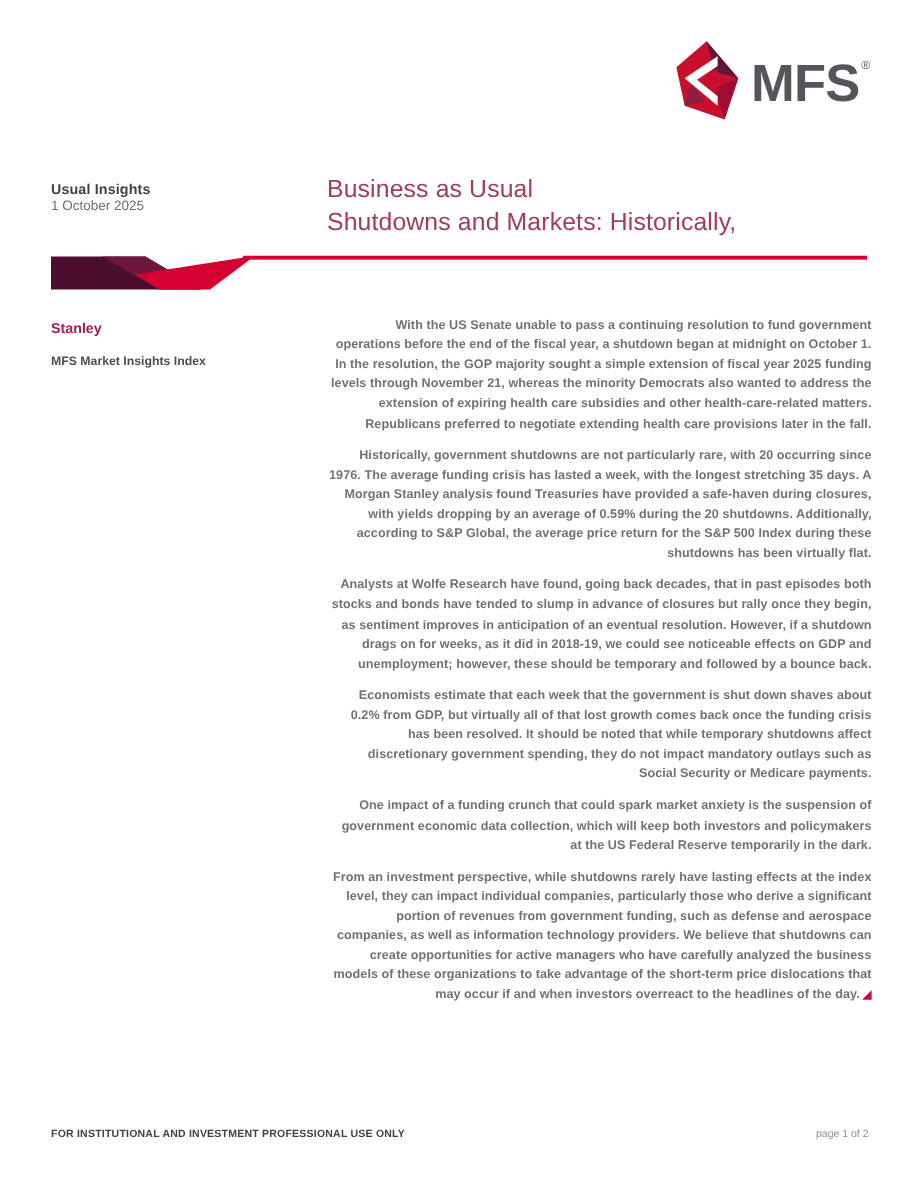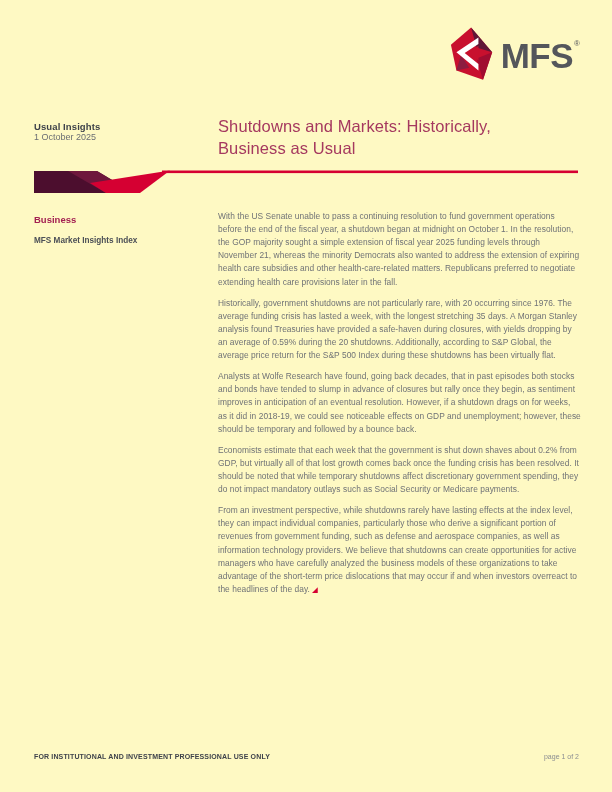--- a/index.html
+++ b/index.html
@@ -1,21 +1,21 @@
 <!DOCTYPE html>
 <html><head>
 <meta charset="utf-8">
 <style>
   * { margin: 0; padding: 0; box-sizing: border-box; }
   html, body { background: #e8e8e8; }
   .page {
     position: relative;
     width: 612px; height: 792px;
     margin: 0 auto;
-    background: #fef9c3;
+    background: #ffffff;
     font-family: "Liberation Sans", sans-serif;
     overflow: hidden;
   }
   
   .logo {
     position: absolute; top: 27px; right: 33px;
     display: flex; align-items: center; gap: 7px;
   }
   .logo-mark { width: 44px; height: 54px; display: block; }
   .logo-text {
@@ -38,21 +38,21 @@
   
   .ribbon { position: absolute; left: 34px; top: 170px; width: 544px; height: 24px; }
   
   .authors { position: absolute; left: 34px; top: 214px; width: 160px; }
   .authors-heading { font-size: 9.5px; font-weight: 700; color: #A32052; }
   .authors-team { font-size: 8.2px; font-weight: 700; color: #4B4F56; margin-top: 10px; line-height: 1.4; }
   
   .article {
     position: absolute; left: 218px; top: 210px; width: 363px;
     font-size: 8.4px; line-height: 1.56; color: #6F7276;
-    font-weight: 400; letter-spacing: 0.05px;
+    font-weight: 700; letter-spacing: 0.05px; text-align: right;
   }
   .article p { margin: 0 0 8px 0; }
   .end-marker { color: #D50032; font-size: 7.5px; margin-left: 2px; }
   
   .footer {
     position: absolute; left: 34px; right: 33px; top: 753px;
     display: flex; justify-content: space-between; align-items: baseline;
   }
   .footer-disclaimer {
     font-size: 7px; font-weight: 700; color: #3E424A; letter-spacing: 0.15px;
@@ -77,41 +77,42 @@
       <span class="logo-text">MFS</span><span class="logo-reg">®</span>
     </div>
   </div>
 
   <div class="pub-block">
     <div class="pub-name">Usual Insights</div>
     <div class="pub-date">1 October 2025</div>
   </div>
 
   <h1 class="doc-title">
+    <div>Business as Usual</div>
     <div>Shutdowns and Markets: Historically,</div>
-    <div>Business as Usual</div>
   </h1>
 
   <svg class="ribbon" viewBox="0 0 544 24" xmlns="http://www.w3.org/2000/svg" preserveAspectRatio="none">
     <polygon points="0,1 63,1 100,23 0,23" fill="#4C0E2E"></polygon>
     <polygon points="34,1 63,1 100,23 72,23" fill="#6E173C"></polygon>
     <rect x="128" y="0.5" width="416" height="2.6" fill="#D50032"></rect>
     <polygon points="56,13 136,0.5 106,23 72,23" fill="#D50032"></polygon>
   </svg>
 
   <div class="authors">
-    <div class="authors-heading">Business</div>
+    <div class="authors-heading">Stanley</div>
     <div class="authors-team">MFS Market Insights Index</div>
   </div>
 
   <div class="article">
     <p>With the US Senate unable to pass a continuing resolution to fund government operations before the end of the fiscal year, a shutdown began at midnight on October 1. In the resolution, the GOP majority sought a simple extension of fiscal year 2025 funding levels through November 21, whereas the minority Democrats also wanted to address the extension of expiring health care subsidies and other health-care-related matters. Republicans preferred to negotiate extending health care provisions later in the fall.</p>
     <p>Historically, government shutdowns are not particularly rare, with 20 occurring since 1976. The average funding crisis has lasted a week, with the longest stretching 35 days. A Morgan Stanley analysis found Treasuries have provided a safe-haven during closures, with yields dropping by an average of 0.59% during the 20 shutdowns. Additionally, according to S&amp;P Global, the average price return for the S&amp;P 500 Index during these shutdowns has been virtually flat.</p>
     <p>Analysts at Wolfe Research have found, going back decades, that in past episodes both stocks and bonds have tended to slump in advance of closures but rally once they begin, as sentiment improves in anticipation of an eventual resolution. However, if a shutdown drags on for weeks, as it did in 2018-19, we could see noticeable effects on GDP and unemployment; however, these should be temporary and followed by a bounce back.</p>
     <p>Economists estimate that each week that the government is shut down shaves about 0.2% from GDP, but virtually all of that lost growth comes back once the funding crisis has been resolved. It should be noted that while temporary shutdowns affect discretionary government spending, they do not impact mandatory outlays such as Social Security or Medicare payments.</p>
+    <p>One impact of a funding crunch that could spark market anxiety is the suspension of government economic data collection, which will keep both investors and policymakers at the US Federal Reserve temporarily in the dark.</p>
     <p><span>From an investment perspective, while shutdowns rarely have lasting effects at the index level, they can impact individual companies, particularly those who derive a significant portion of revenues from government funding, such as defense and aerospace companies, as well as information technology providers. We believe that shutdowns can create opportunities for active managers who have carefully analyzed the business models of these organizations to take advantage of the short-term price dislocations that may occur if and when investors overreact to the headlines of the day.</span><span class="end-marker">◢</span></p>
   </div>
 
   <div class="footer">
     <div class="footer-disclaimer">FOR INSTITUTIONAL AND INVESTMENT PROFESSIONAL USE ONLY</div>
     <div class="footer-page">page 1 of 2</div>
   </div>
 
 </div>
 

